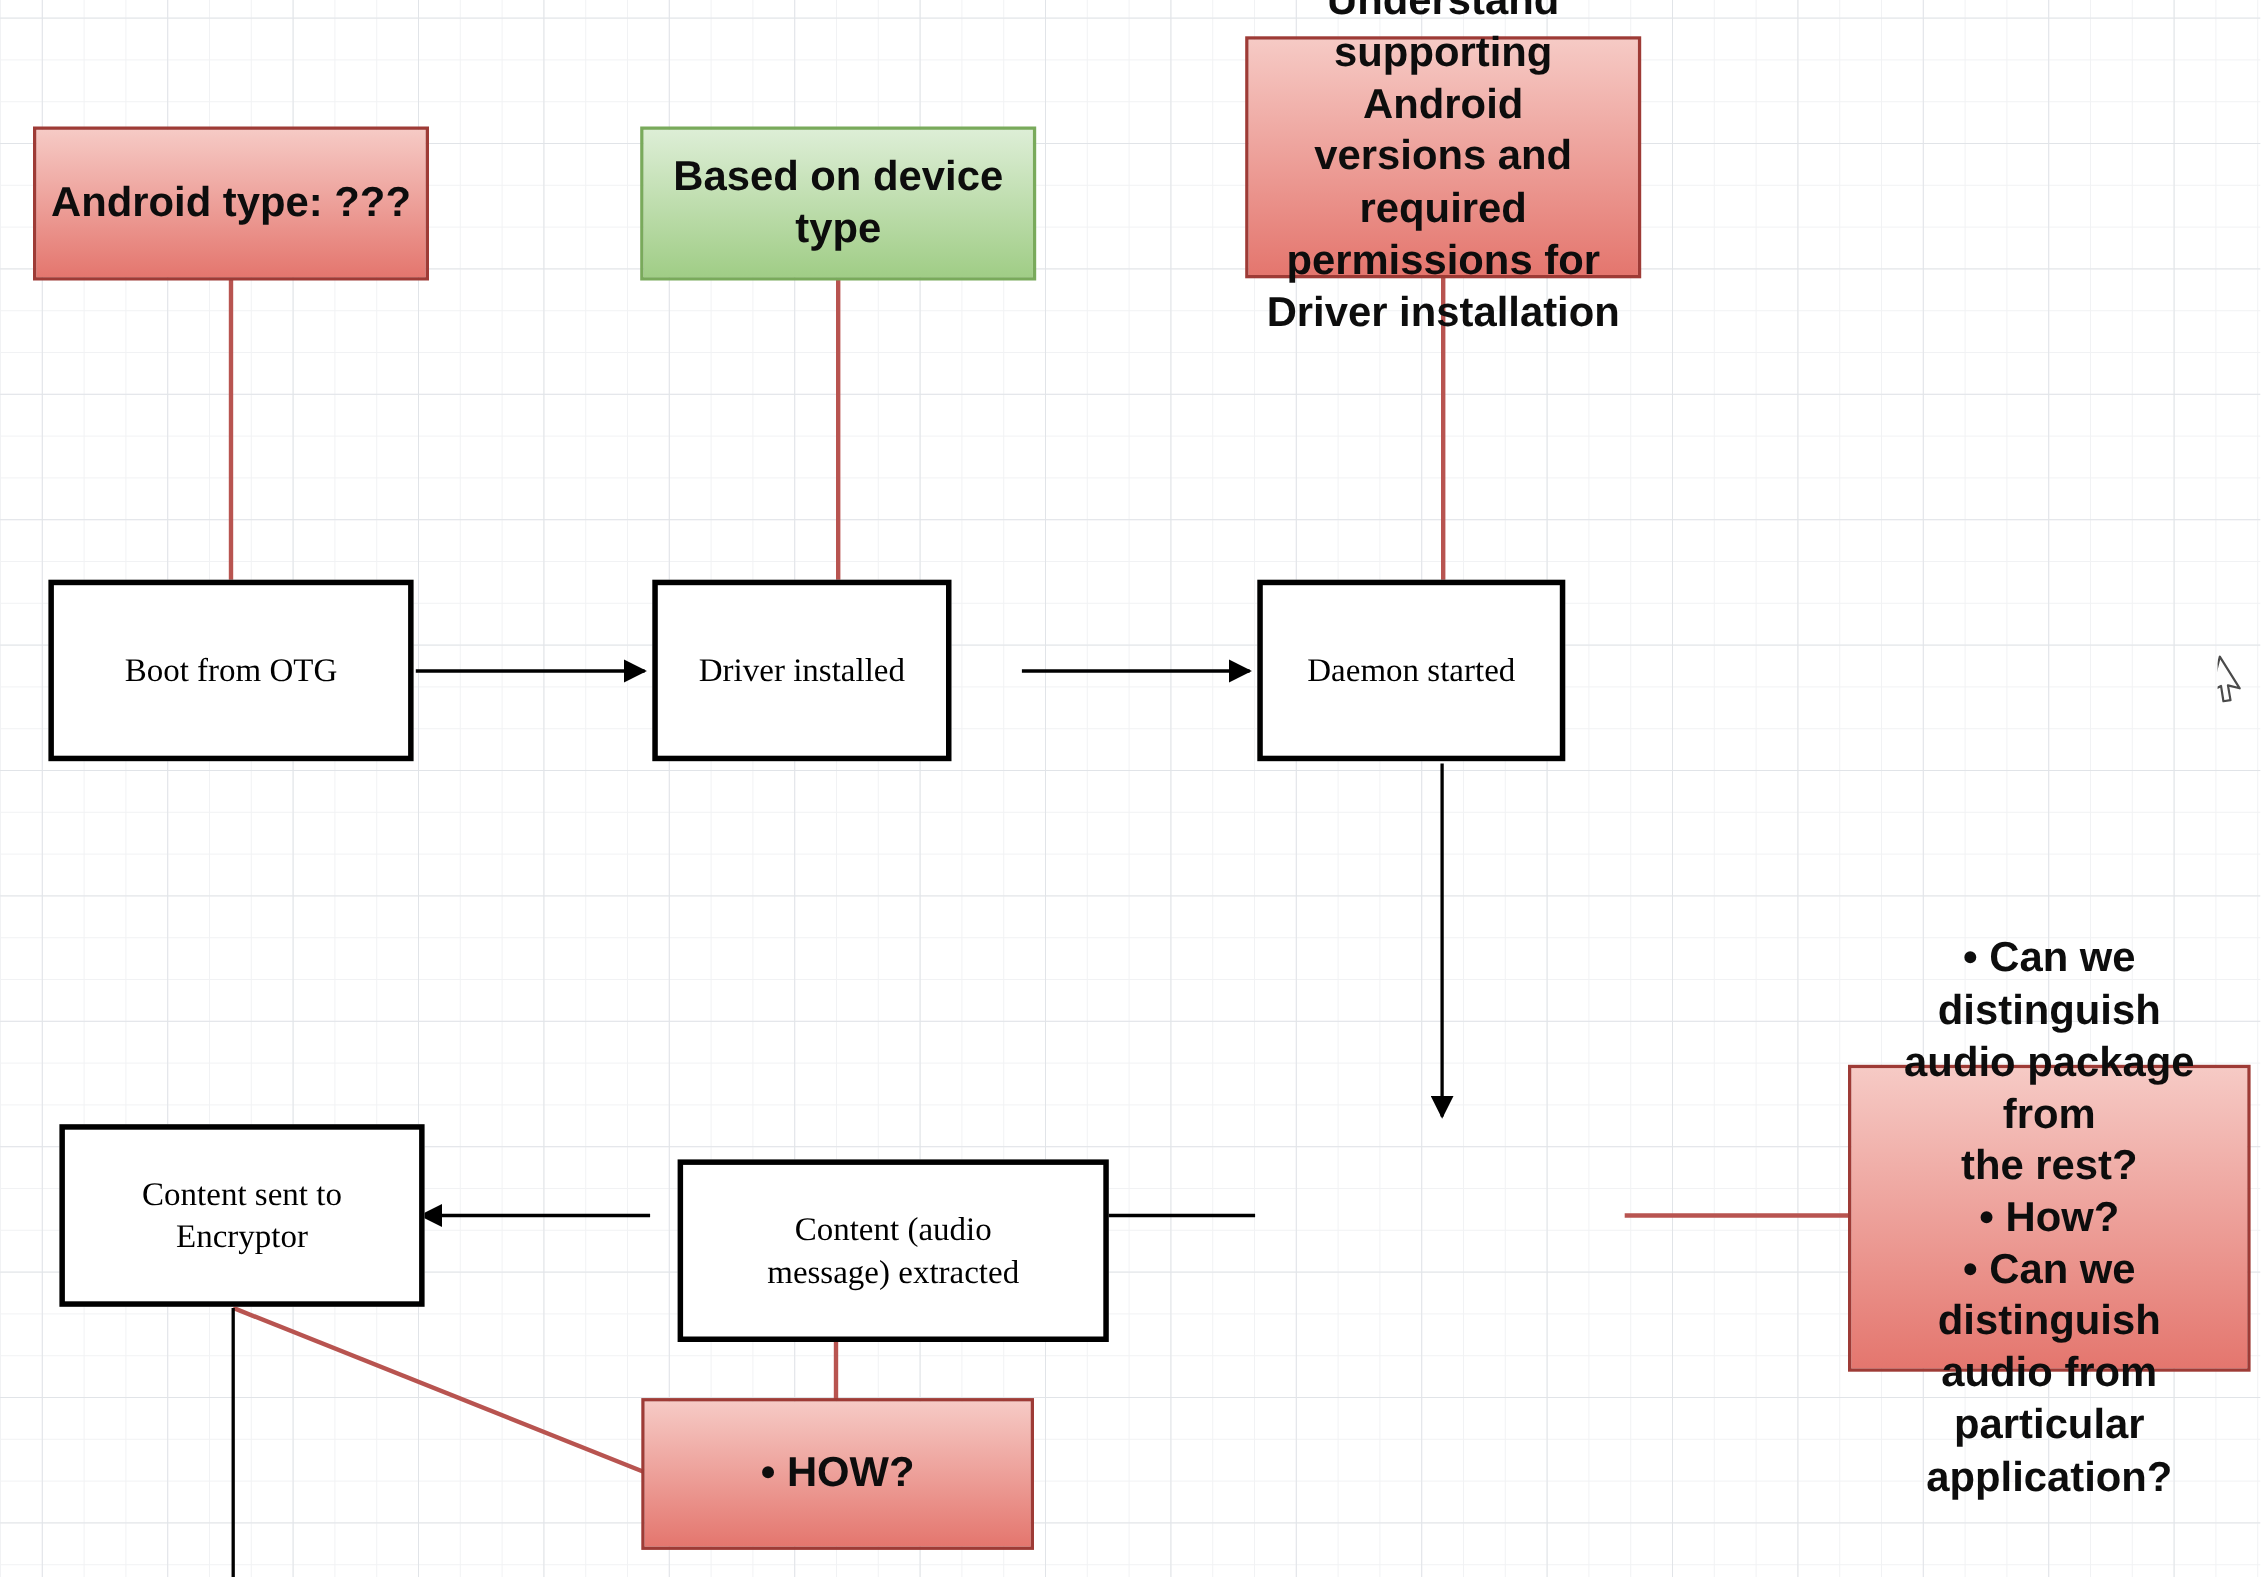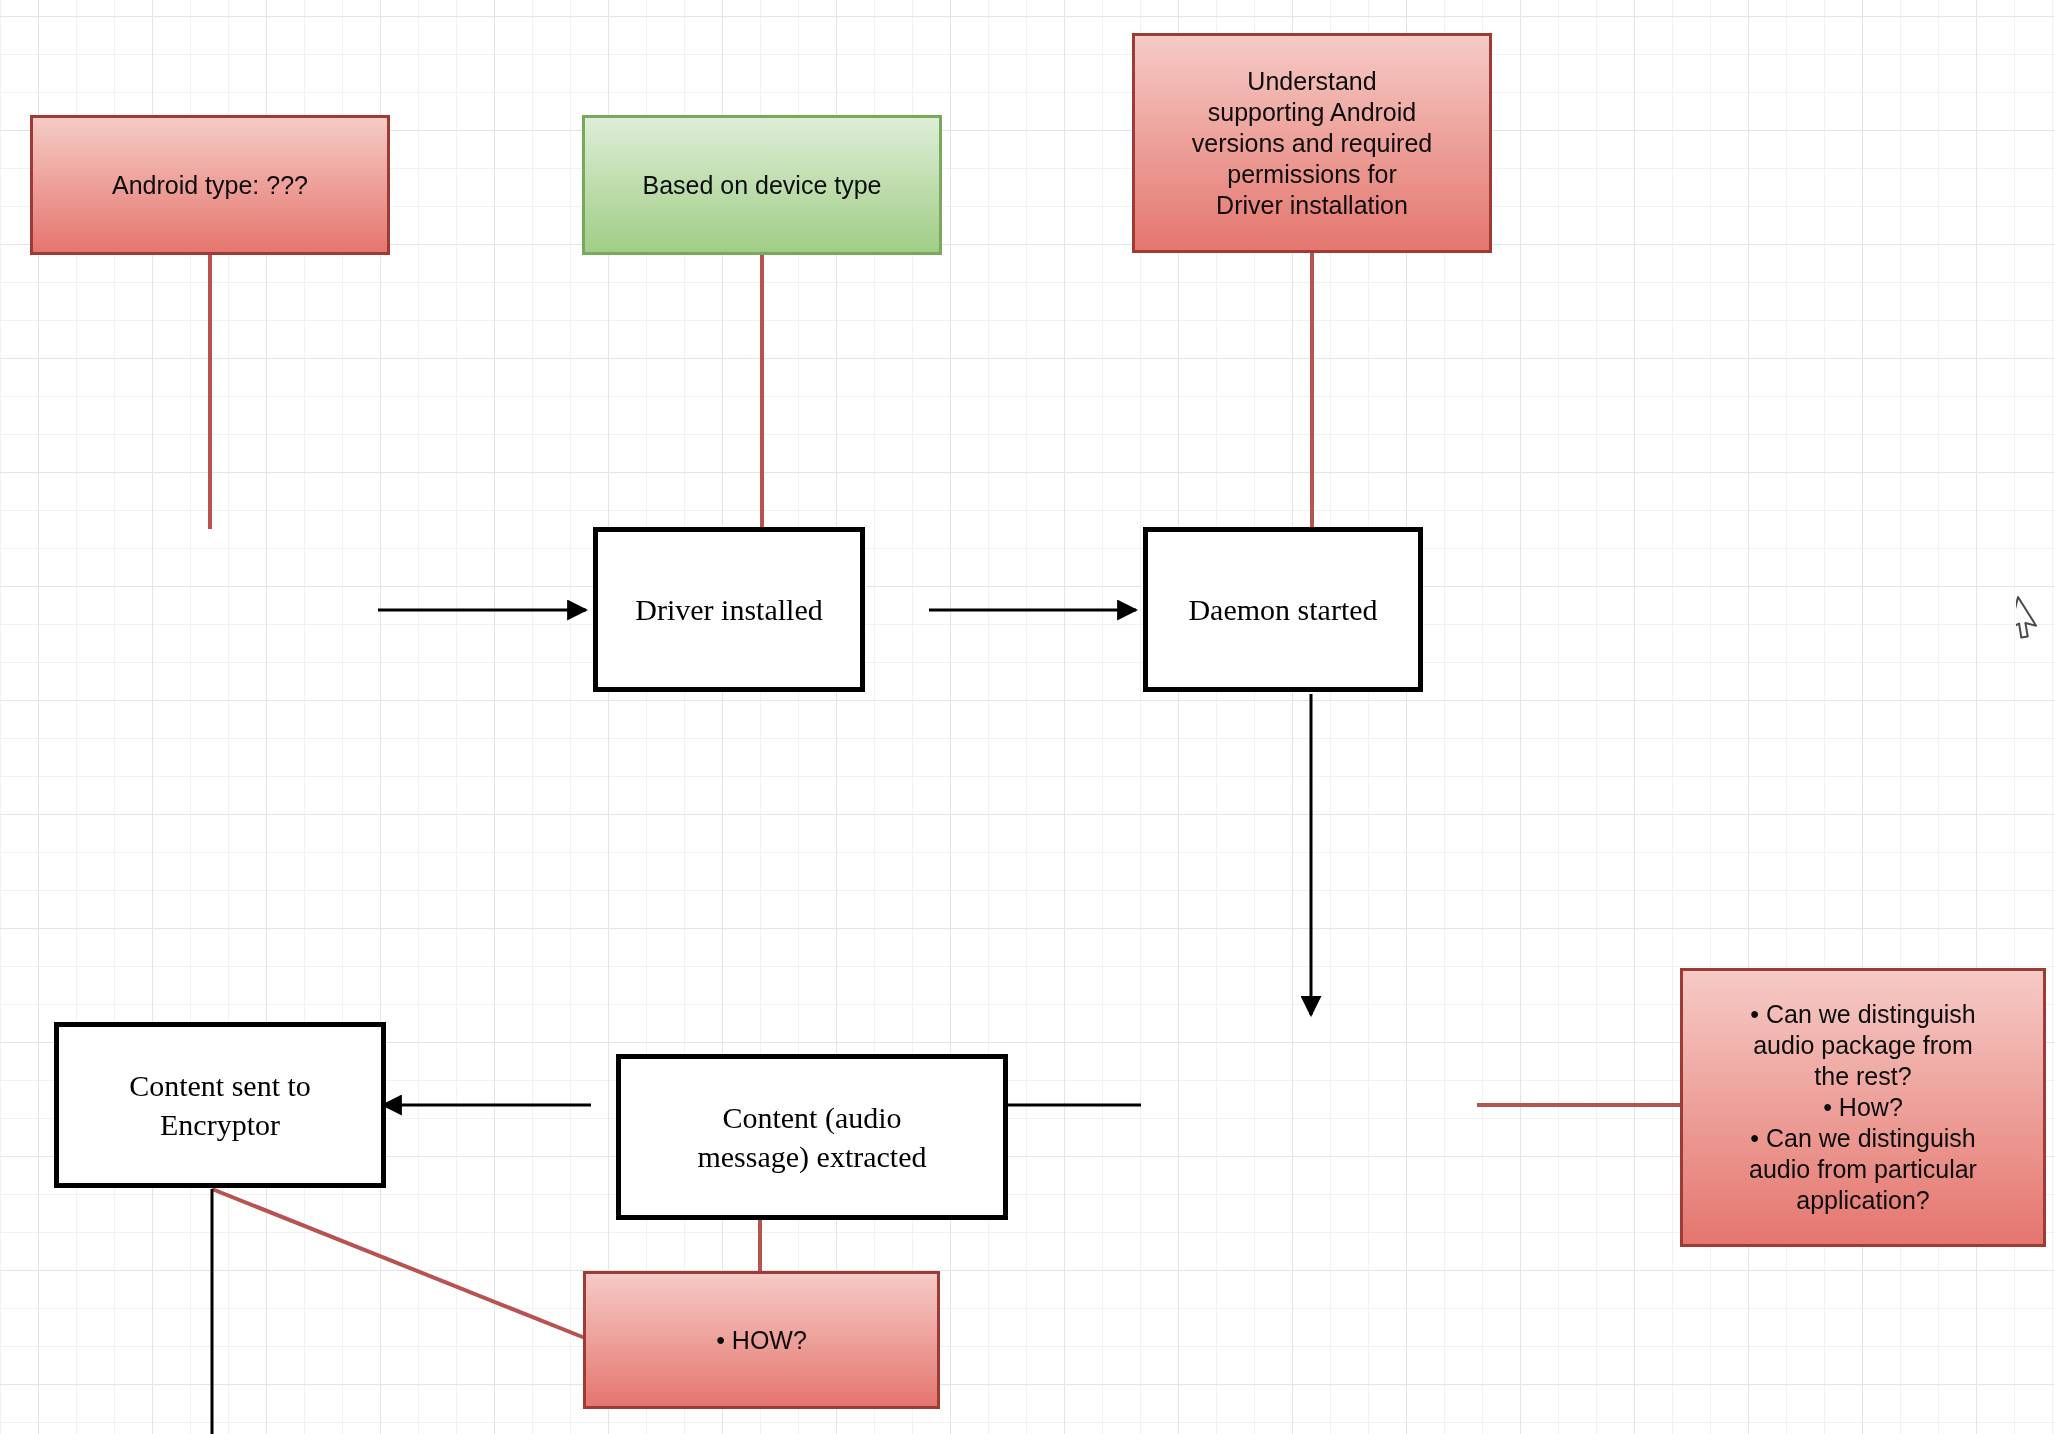--- a/index.html
+++ b/index.html
@@ -24,21 +24,21 @@
   .flow{
     background:var(--node-fill);
     border:5px solid var(--node-border);
     color:#000;
     font-family:cursive;
     font-size:30px;line-height:1.3;
   }
   .note{
     border:3px solid var(--note-red-border);
     background:linear-gradient(180deg,var(--note-red-top) 0%,var(--note-red-bottom) 100%);
-    color:#0d0d0d;font-weight:normal;font-size:25px;line-height:1.24;
+    color:#0d0d0d;font-weight:bold;font-size:38px;line-height:1.24;
   }
   .note.green{
     border-color:var(--note-green-border);
     background:linear-gradient(180deg,var(--note-green-top) 0%,var(--note-green-bottom) 100%);
   }
   
   #note-device-type      {left:30px;   top:115px;  width:360px; height:140px;}
   #note-based-on-device  {left:582px;  top:115px;  width:360px; height:140px;}
   #note-understand       {left:1132px; top:33px;   width:360px; height:220px;}
   #node-boot-from-otg    {left:44px;   top:527px;  width:332px; height:165px;}
@@ -92,20 +92,21 @@
 Driver installation</div>
   <div class="node note" id="note-questions">• Can we distinguish
 audio package from
 the rest?
 • How?
 • Can we distinguish
 audio from particular
 application?</div>
   <div class="node note" id="note-how">• HOW?</div>
 
+  <div class="node flow" id="node-boot-from-otg">Boot from OTG</div>
   <div class="node flow" id="node-driver-installed">Driver installed</div>
   <div class="node flow" id="node-daemon-started">Daemon started</div>
   <div class="node flow" id="node-content-sent">Content sent to
 Encryptor</div>
   <div class="node flow" id="node-content-extracted">Content (audio
 message) extracted</div>
 
   <svg class="cursor" width="44" height="52" viewBox="0 0 44 52" xmlns="http://www.w3.org/2000/svg">
     <polygon points="2,2 2,34 9.5,27.5 15,40.5 21,38 15.5,25.5 26.5,25.5" transform="rotate(14 2 2)" fill="#fdfdfd" stroke="#4a4a4a" stroke-width="2" stroke-linejoin="round"></polygon>
   </svg>

